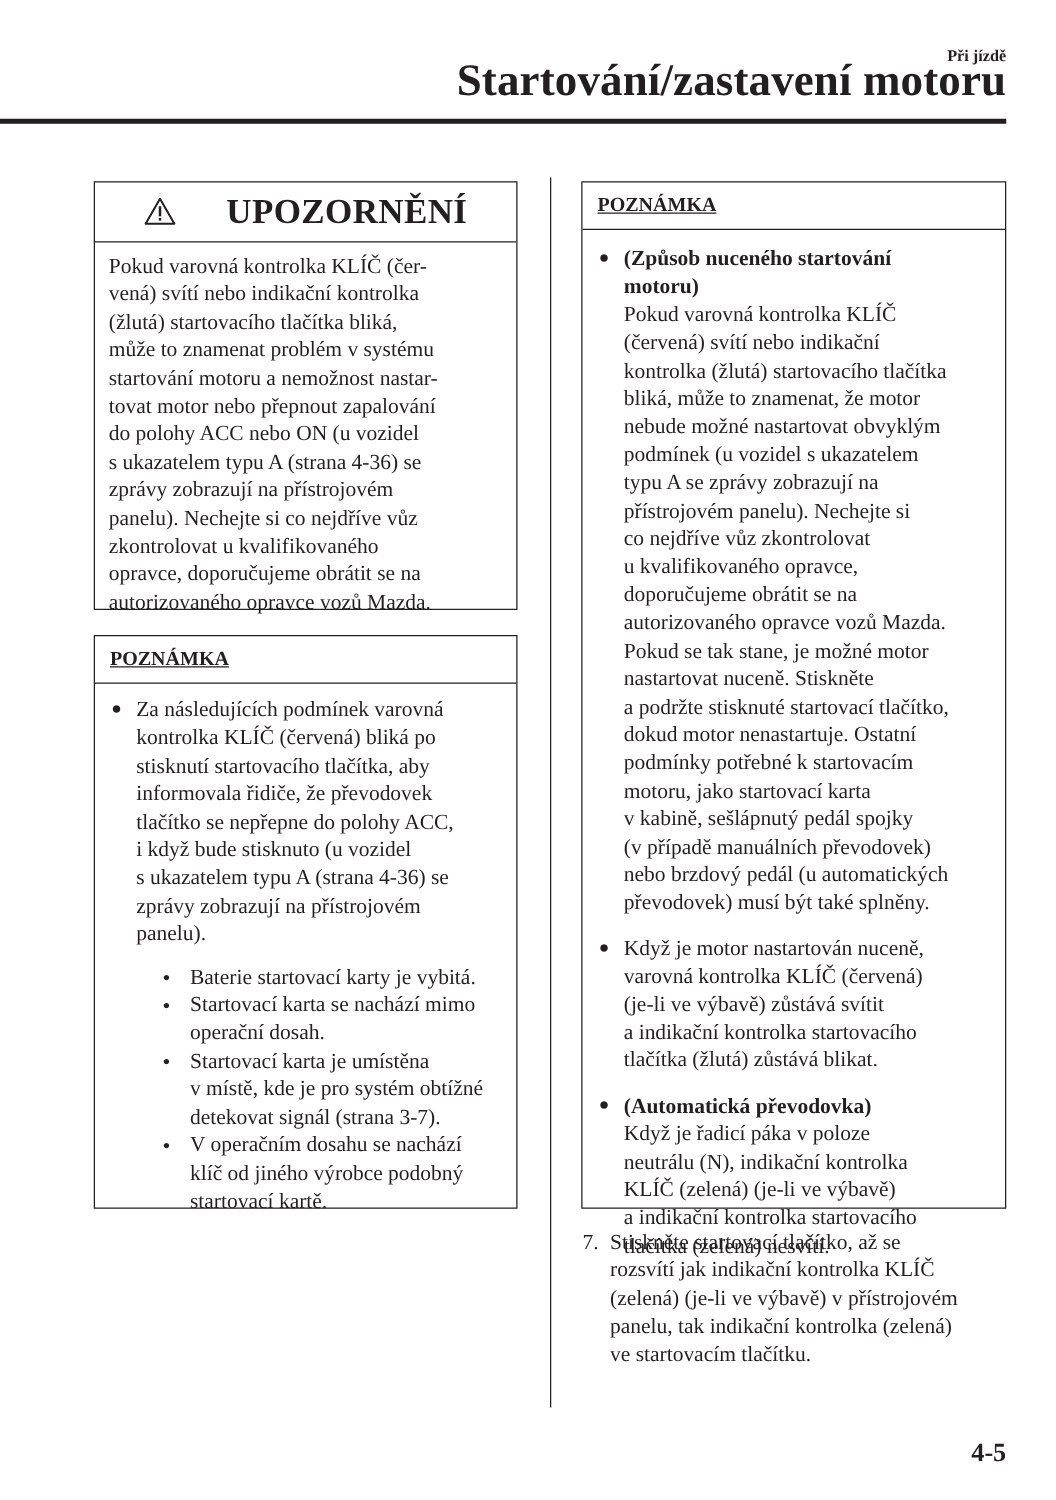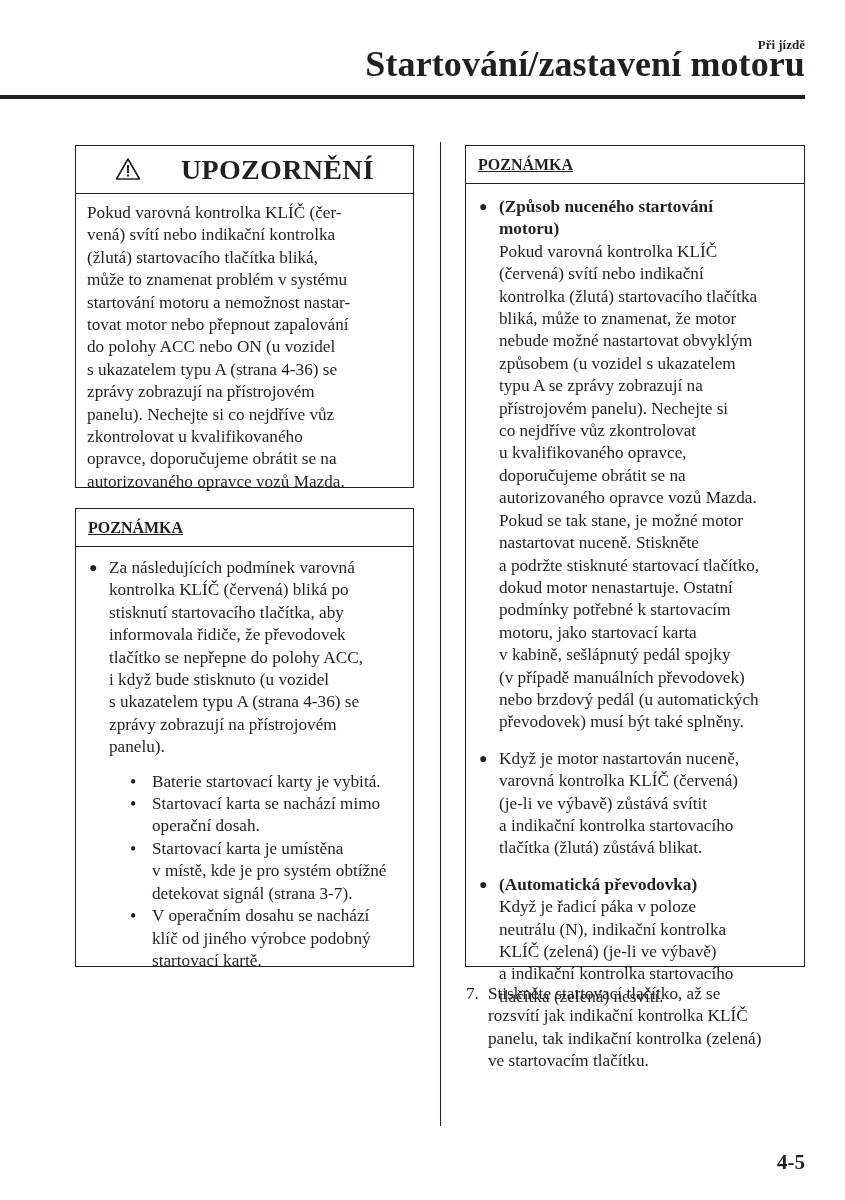--- a/index.html
+++ b/index.html
@@ -239,21 +239,21 @@
       <div class="bullet-item" style="margin-bottom: 14px;">
         <div class="bullet">●</div>
         <div class="bullet-content">
           <span class="line bold">(Způsob nuceného startování</span>
           <span class="line bold">motoru)</span>
           <span class="line">Pokud varovná kontrolka KLÍČ</span>
           <span class="line">(červená) svítí nebo indikační</span>
           <span class="line">kontrolka (žlutá) startovacího tlačítka</span>
           <span class="line">bliká, může to znamenat, že motor</span>
           <span class="line">nebude možné nastartovat obvyklým</span>
-          <span class="line">způsobem (u vozidel s ukazatelem</span>
+          <span class="line">podmínek (u vozidel s ukazatelem</span>
           <span class="line">typu A se zprávy zobrazují na</span>
           <span class="line">přístrojovém panelu). Nechejte si</span>
           <span class="line">co nejdříve vůz zkontrolovat</span>
           <span class="line">u kvalifikovaného opravce,</span>
           <span class="line">doporučujeme obrátit se na</span>
           <span class="line">autorizovaného opravce vozů Mazda.</span>
           <span class="line">Pokud se tak stane, je možné motor</span>
           <span class="line">nastartovat nuceně. Stiskněte</span>
           <span class="line">a podržte stisknuté startovací tlačítko,</span>
           <span class="line">dokud motor nenastartuje. Ostatní</span>
@@ -287,18 +287,19 @@
         </div>
       </div>
     </div>
 </div>
 
 <div class="step body-text">
   <div class="step-num">7.</div>
   <div id="step-body">
       <span class="line">Stiskněte startovací tlačítko, až se</span>
       <span class="line">rozsvítí jak indikační kontrolka KLÍČ</span>
+      <span class="line">(zelená) (je-li ve výbavě) v přístrojovém</span>
       <span class="line">panelu, tak indikační kontrolka (zelená)</span>
       <span class="line">ve startovacím tlačítku.</span>
     </div>
 </div>
 
 <div class="page-number">4-5</div>
 
 </body></html>

